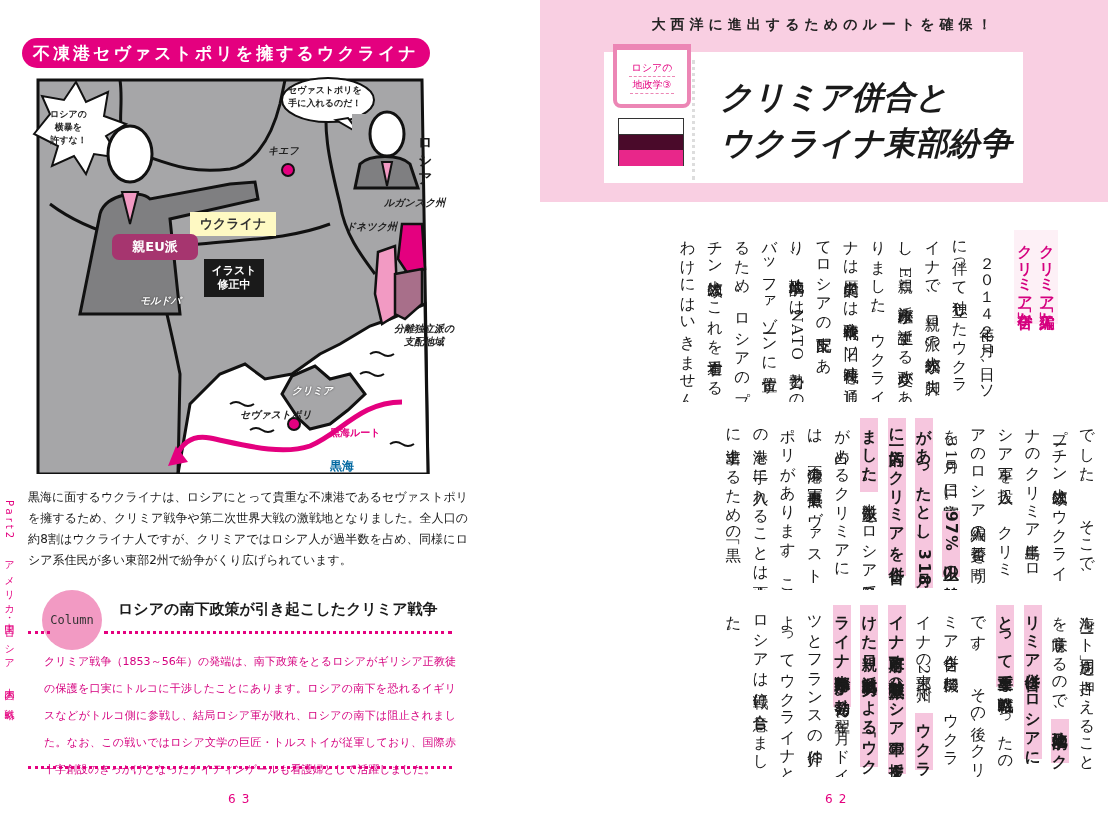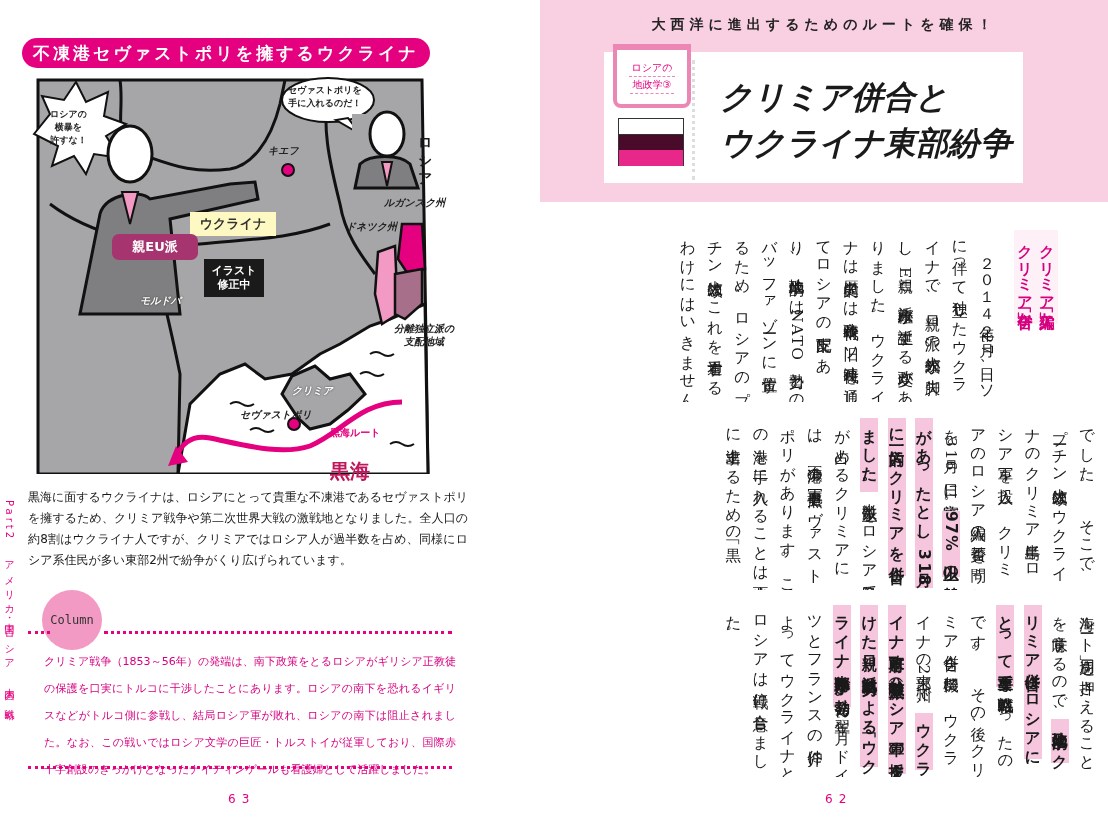--- a/index.html
+++ b/index.html
@@ -33,21 +33,21 @@
     background: #a6356f; color: #fff; font-size: 13px; font-weight: bold; border-radius: 7px;
     display: flex; align-items: center; justify-content: center;
   }
   .lbl-wip {
     position: absolute; left: 174px; top: 185px; width: 60px; height: 38px;
     background: #1a1a1a; color: #fff; font-size: 11px; font-weight: bold; line-height: 14px;
     display: flex; flex-direction: column; align-items: center; justify-content: center;
   }
   .bubble-text { position: absolute; font-size: 9px; font-weight: bold; line-height: 13px; text-align: center; color: #222; }
   .lbl-russia { position: absolute; left: 388px; top: 60px; font-size: 14px; font-weight: bold; }
-  .lbl-blacksea { position: absolute; left: 300px; top: 384px; font-size: 20px; font-weight: bold; color: #be185d; }
+  .lbl-blacksea { position: absolute; left: 300px; top: 384px; font-size: 12px; font-weight: bold; color: #0369a1; }
   .lbl-route { position: absolute; left: 300px; top: 352px; font-size: 10px; font-weight: bold; color: #e4007f; }
 
   .left-body {
     position: absolute; left: 28px; top: 487px; width: 440px;
     font-size: 12px; line-height: 21px; color: #1a1a1a; text-align: justify;
   }
 
   .column-circle {
     position: absolute; left: 42px; top: 590px; width: 60px; height: 60px; border-radius: 50%;
     background: #f29ac3; display: flex; align-items: center; justify-content: center;
@@ -186,20 +186,21 @@
       <div class="map-label" style="left:170px;top:334px;margin-left:40px;">セヴァストポリ</div>
       <div class="lbl-route">黒海ルート</div>
       <div class="lbl-blacksea">黒海</div>
     </div>
 
     <div class="left-body">黒海に面するウクライナは、ロシアにとって貴重な不凍港であるセヴァストポリを擁するため、クリミア戦争や第二次世界大戦の激戦地となりました。全人口の約8割はウクライナ人ですが、クリミアではロシア人が過半数を占め、同様にロシア系住民が多い東部2州で紛争がくり広げられています。</div>
 
     <div class="column-circle">
       <span>Column</span>
     </div>
+    <div class="column-title">ロシアの南下政策が引き起こしたクリミア戦争</div>
     <div class="dots d1a"></div>
     <div class="dots d1b"></div>
     <div class="column-body">クリミア戦争（1853～56年）の発端は、南下政策をとるロシアがギリシア正教徒の保護を口実にトルコに干渉したことにあります。ロシアの南下を恐れるイギリスなどがトルコ側に参戦し、結局ロシア軍が敗れ、ロシアの南下は阻止されました。なお、この戦いではロシア文学の巨匠・トルストイが従軍しており、国際赤十字創設のきっかけとなったナイティンゲールも看護婦として活躍しました。</div>
     <div class="dots d2"></div>
 
     <div class="side-label">Part2　アメリカ・中国・ロシア　大国の戦略</div>
     <div class="page-num-left">63</div>
   </div>
 
   <div class="right-page">

